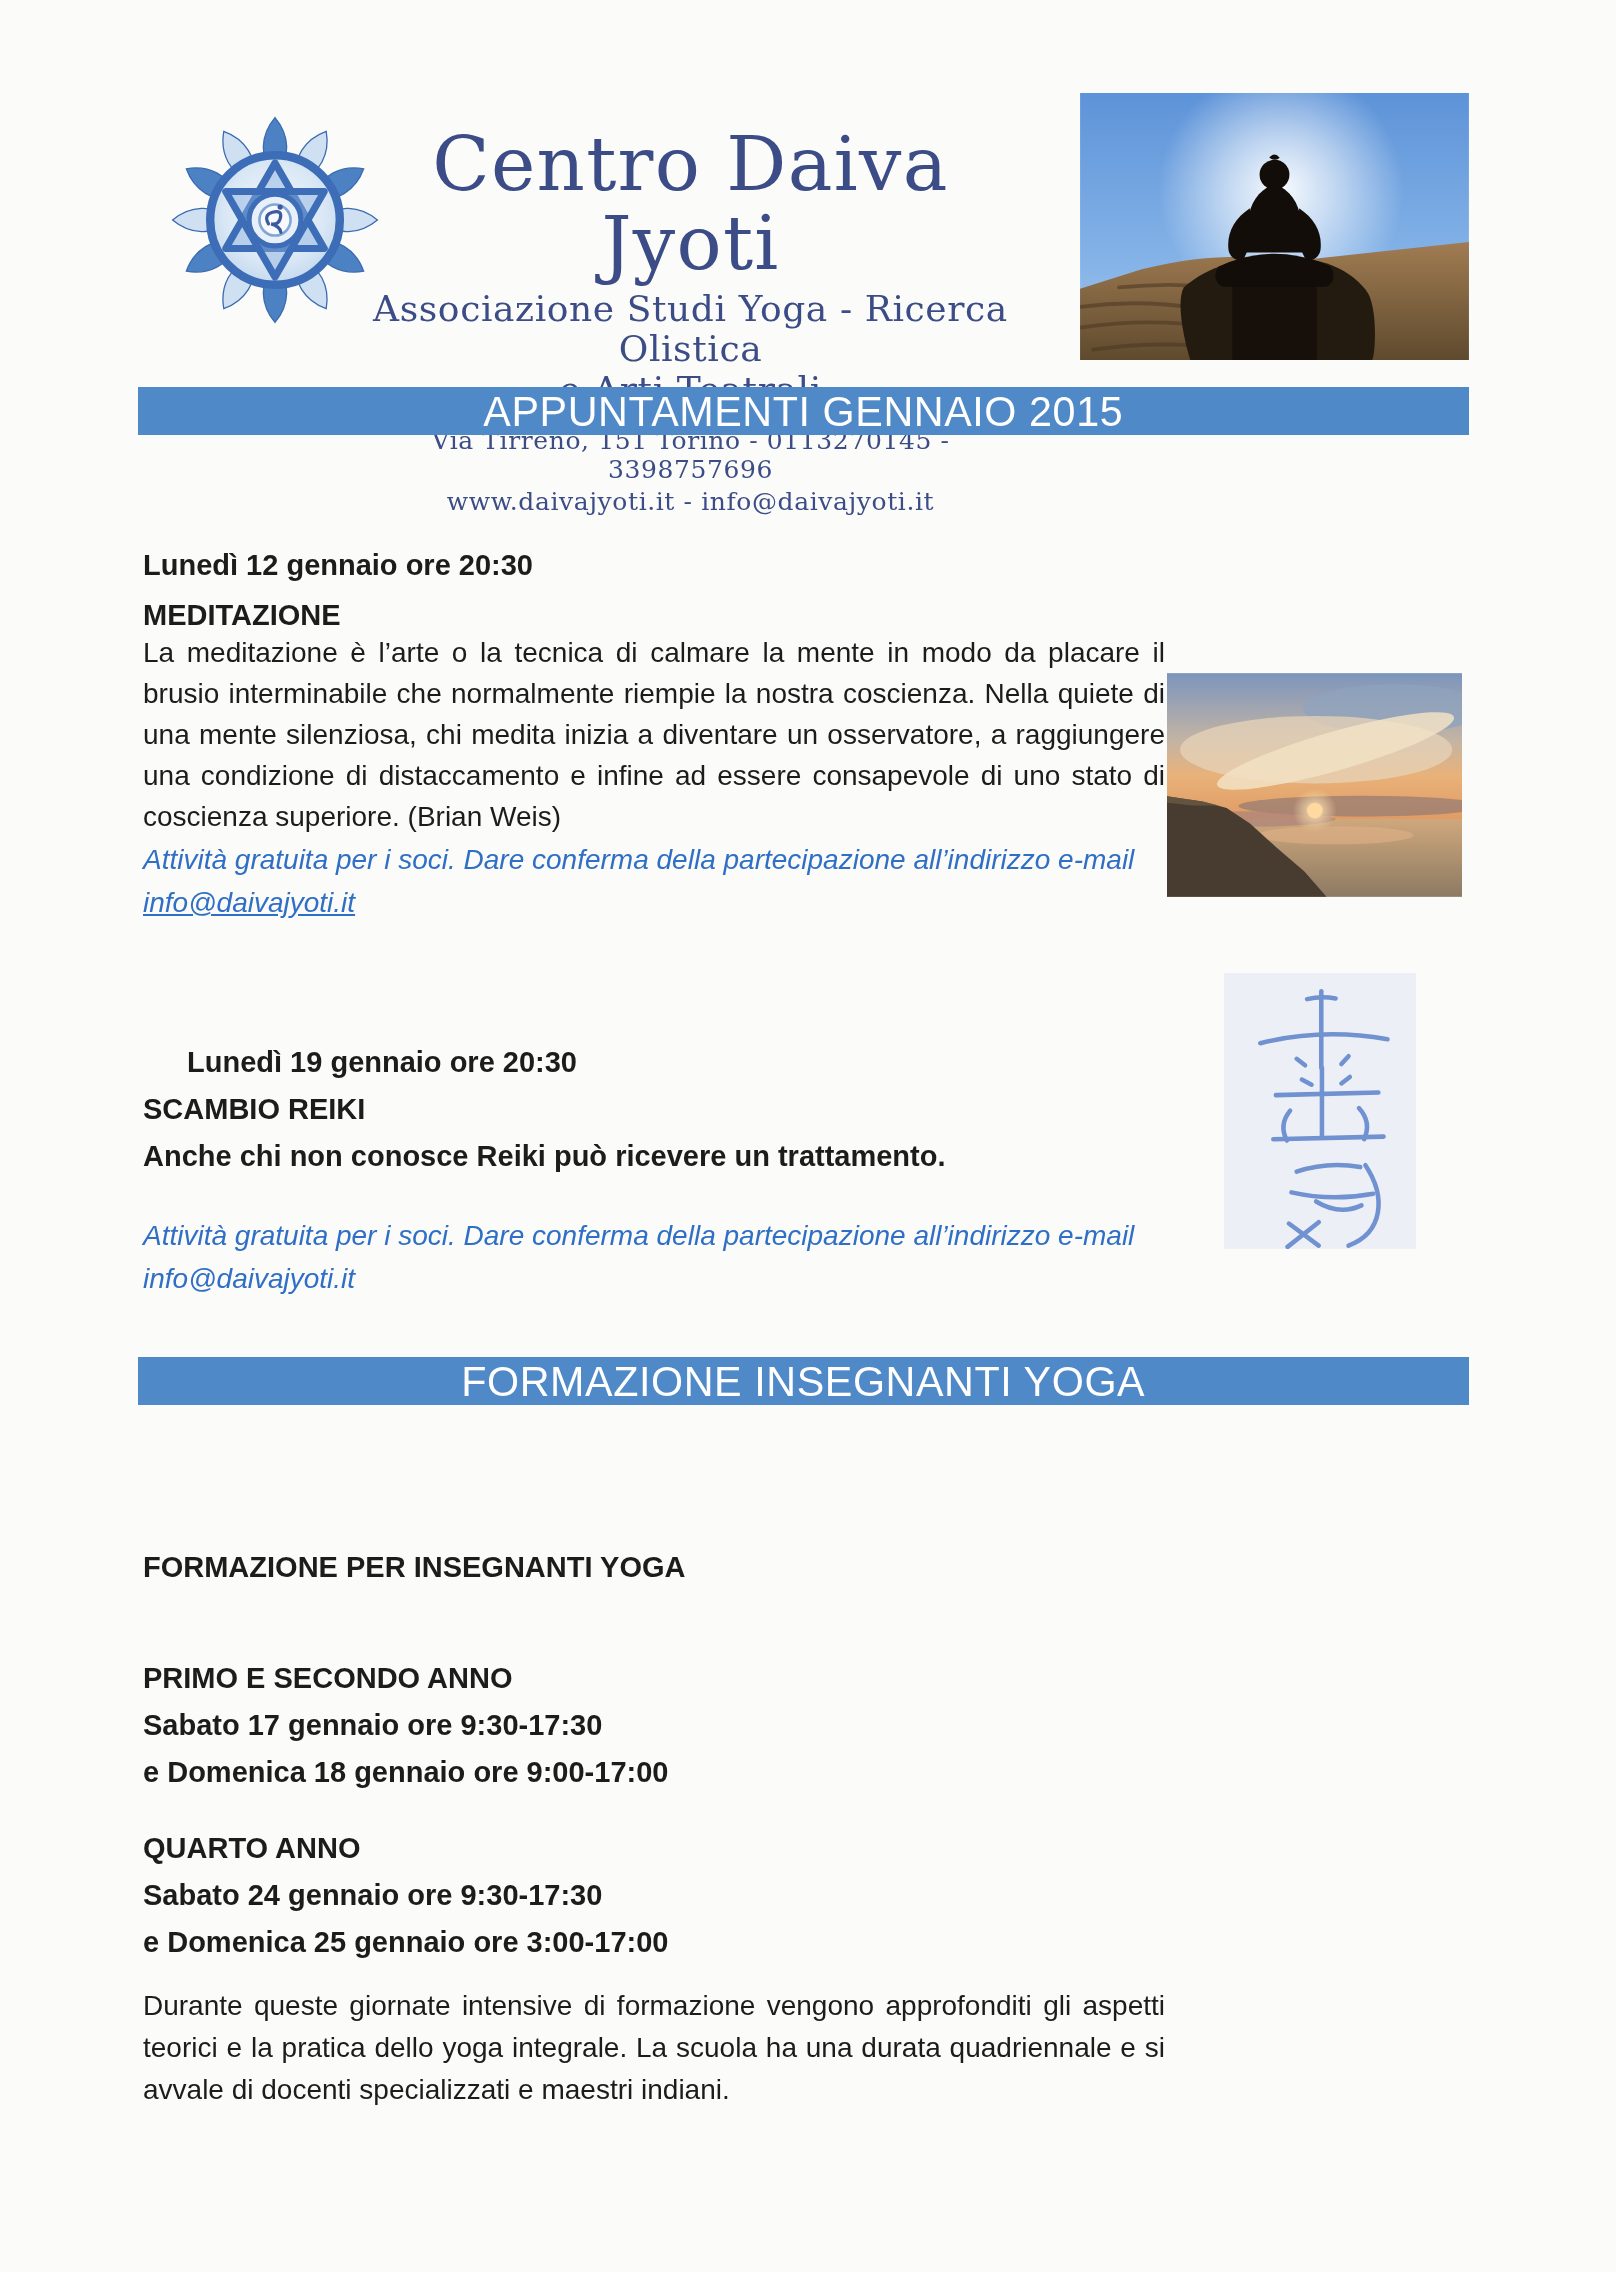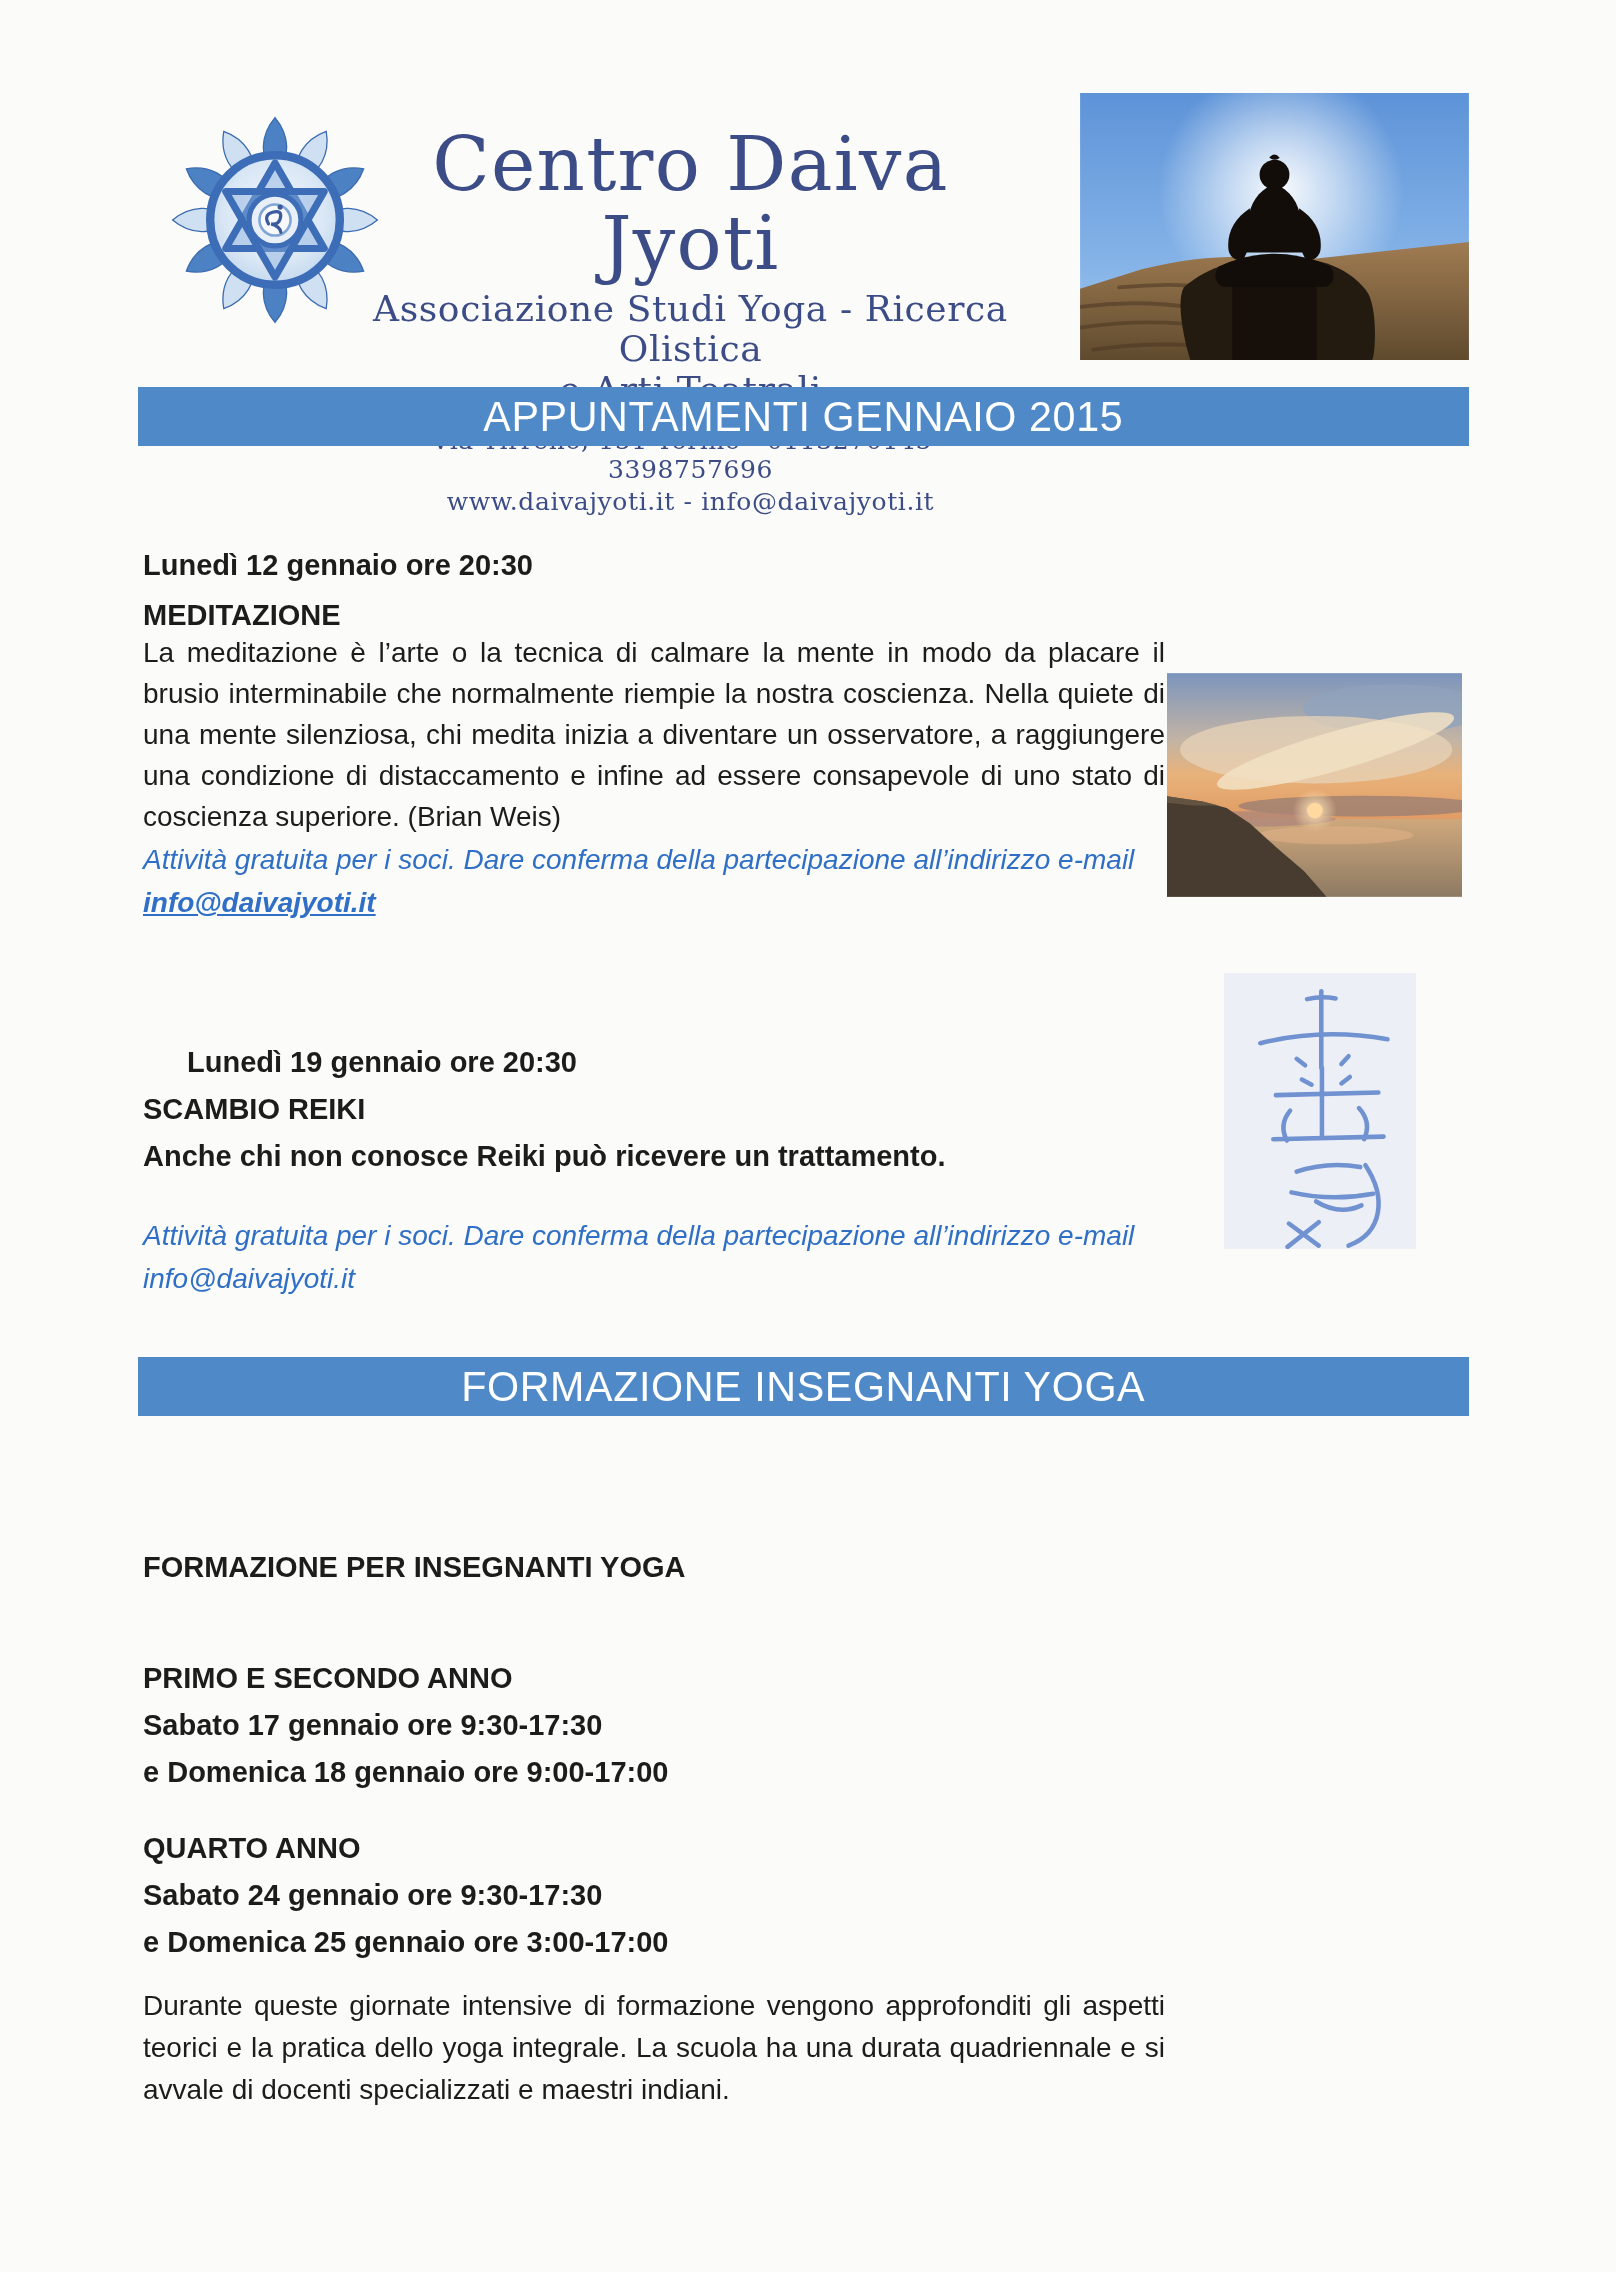--- a/index.html
+++ b/index.html
@@ -23,39 +23,39 @@
   .brand-sub2{font-size:36px;line-height:1.1;letter-spacing:0.6px;}
   .brand-address{font-size:25px;margin-top:17px;letter-spacing:0.6px;}
   .brand-web{font-size:25px;margin-top:2.6px;letter-spacing:0.6px;}
 
   .logo-box{left:170px;top:115px;width:210px;height:210px;}
   .photo-box{left:1080px;top:93px;width:389px;height:267px;}
   .photo-box svg,.logo-box svg{display:block;}
 
   
   .banner{
-    left:138px;width:1331px;height:59px;
+    left:138px;width:1331px;height:48px;
     background:#4f89c8;color:#ffffff;
     font-size:43px;letter-spacing:0.6px;
     display:flex;align-items:center;justify-content:center;
     transform-origin:center;
   }
   .banner-1{top:387px;}
   .banner-2{top:1357px;}
   .banner span{transform:scaleX(0.96);white-space:nowrap;}
 
   
   .h-bold{font-weight:bold;font-size:29px;line-height:1.2;white-space:nowrap;}
   .para{
     font-size:28px;line-height:41px;text-align:justify;
   }
   .note{
     font-size:28px;line-height:43px;font-style:italic;color:#2f6fc5;
   }
-  .email-link{color:#2f6fc5;text-decoration:underline;cursor:pointer;font-weight:bold;}
+  .email-link{color:#2f6fc5;text-decoration:underline;cursor:pointer;}
   .course-block{font-weight:bold;font-size:29px;line-height:47px;white-space:nowrap;}
 
   .sunset-box{left:1167px;top:673px;width:295px;height:224px;}
   .reiki-box{left:1224px;top:973px;width:192px;height:276px;}
 </style>
 </head>
 <body>
 
 <div class="abs logo-box">
   <svg width="210" height="210" viewBox="0 0 324 324">

